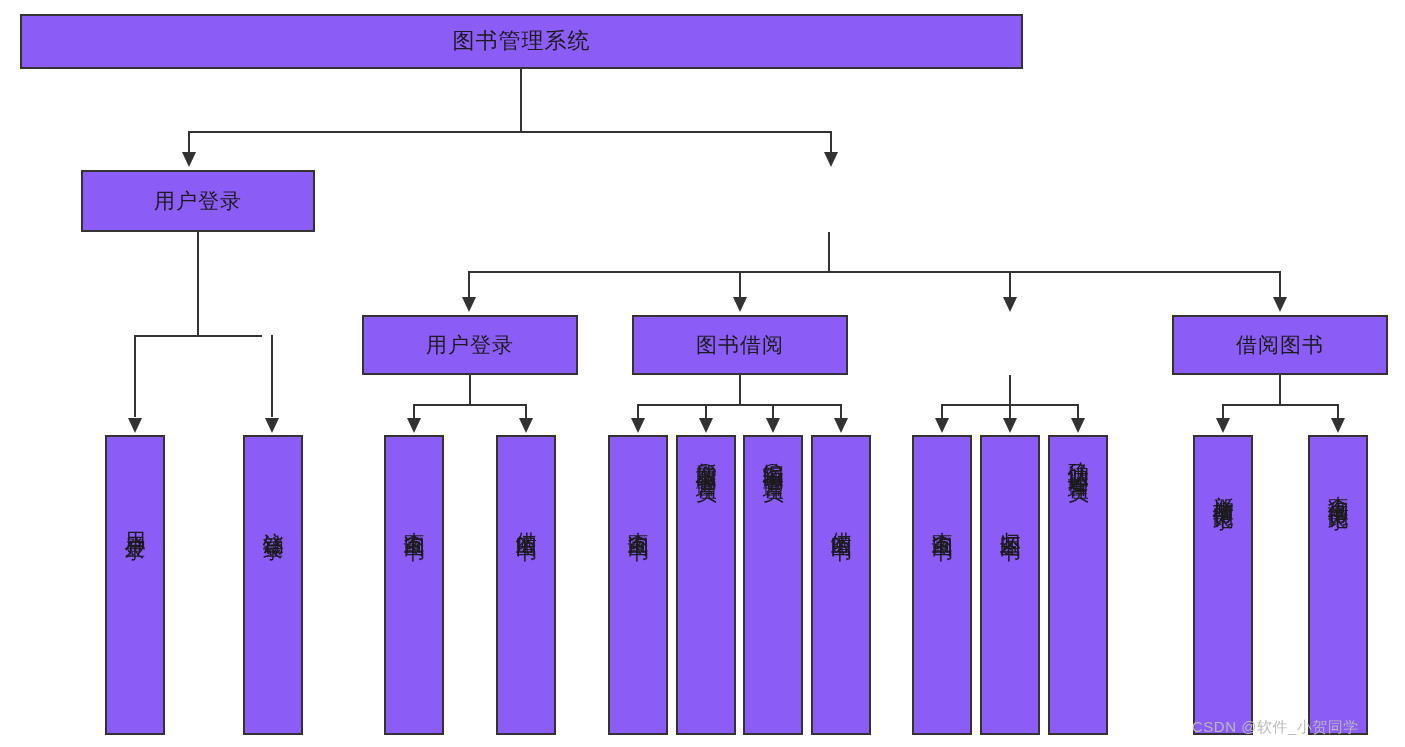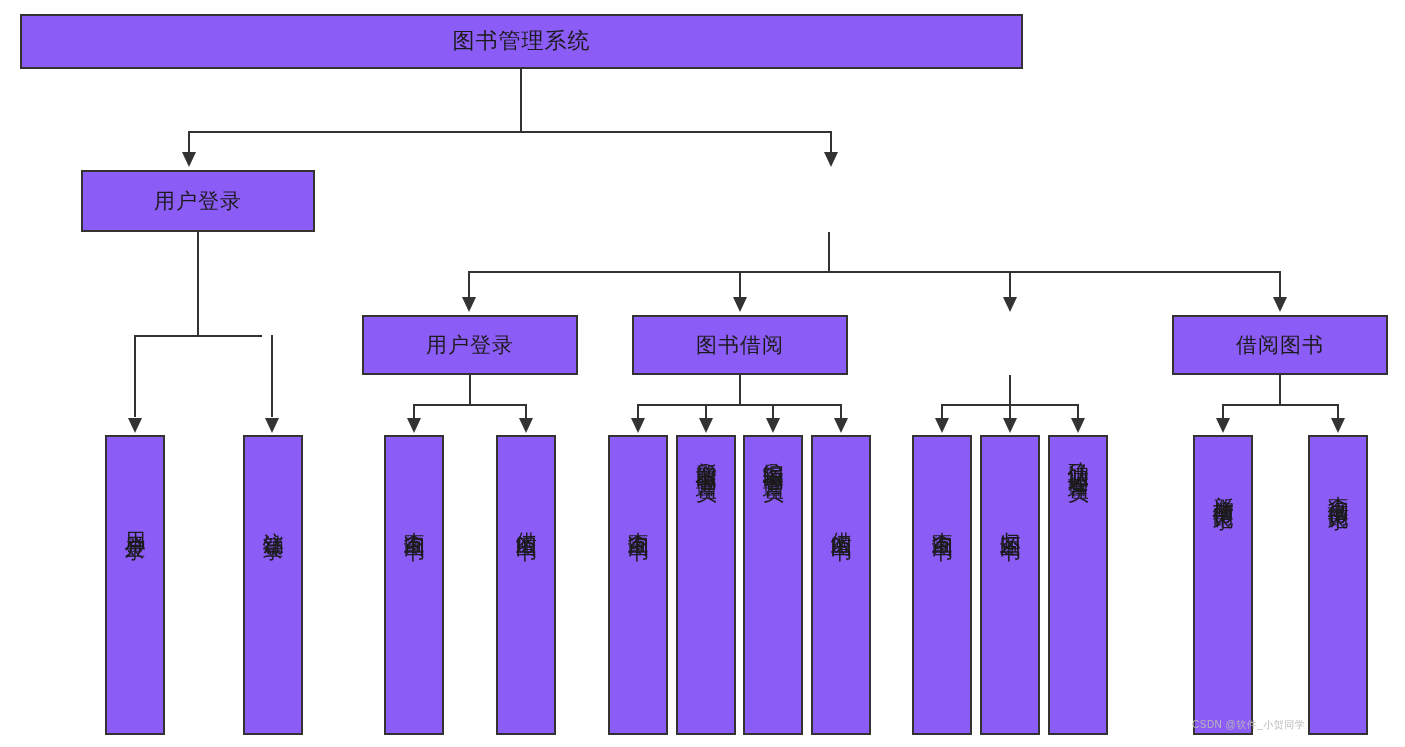--- a/index.html
+++ b/index.html
@@ -51,21 +51,21 @@
     position:absolute;
     width:0;height:0;
     border-left:7px solid transparent;
     border-right:7px solid transparent;
     border-top:15px solid #333333;
   }
 
   
   .watermark{
     position:absolute;
-    font-size:10px;
+    font-size:15px;
     color:#b9b9b9;
     white-space:nowrap;
     letter-spacing:0.5px;
   }
 </style>
 </head>
 <body>
 
 <div id="canvas">
 

